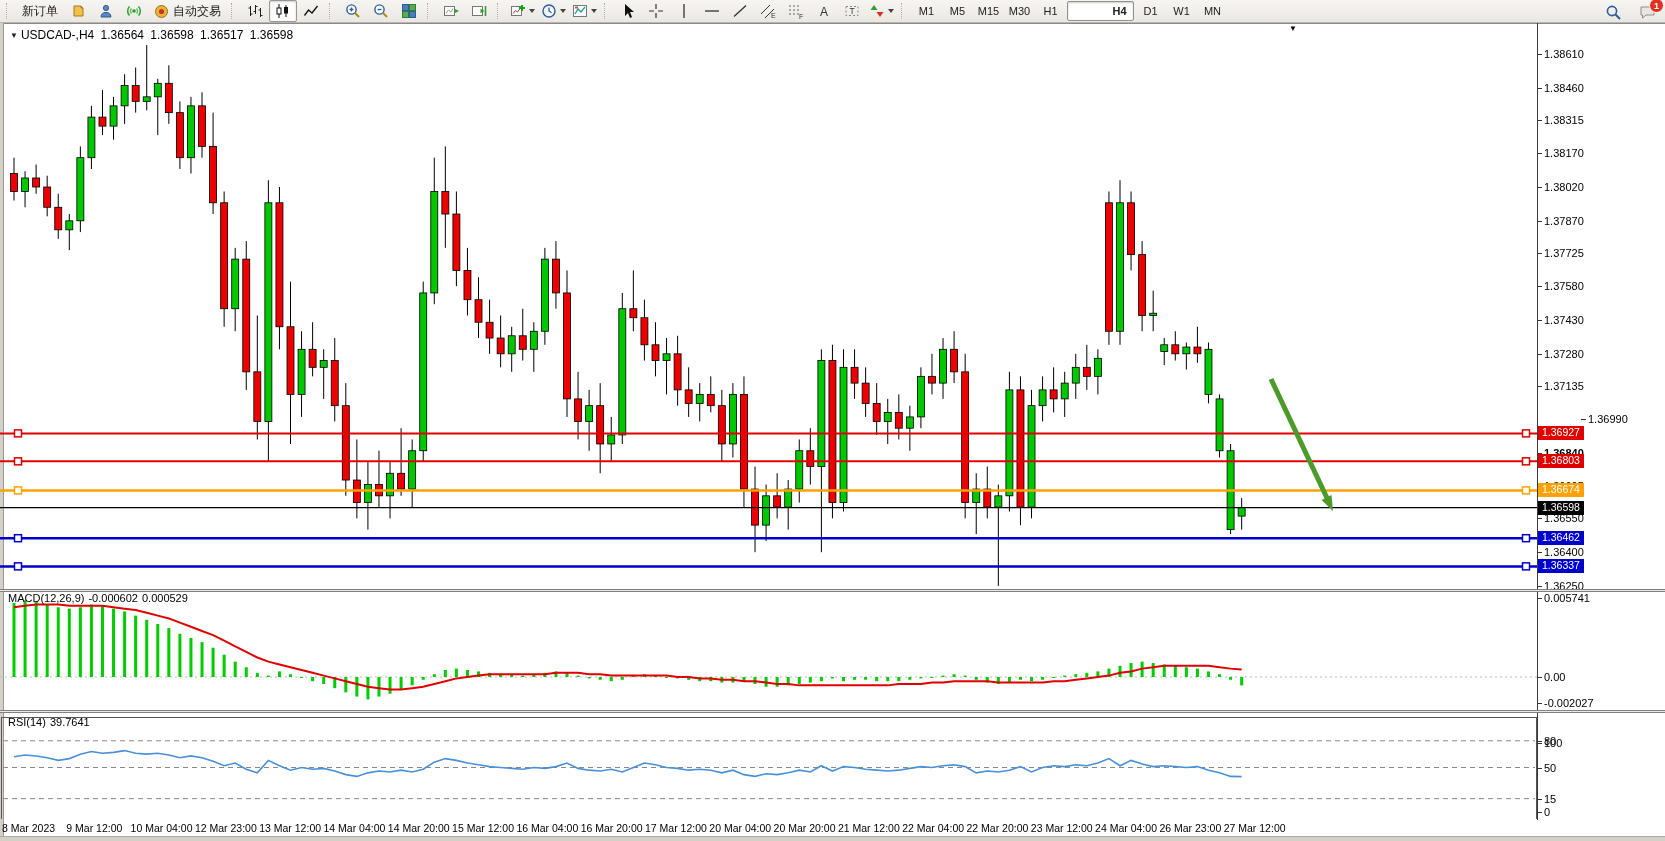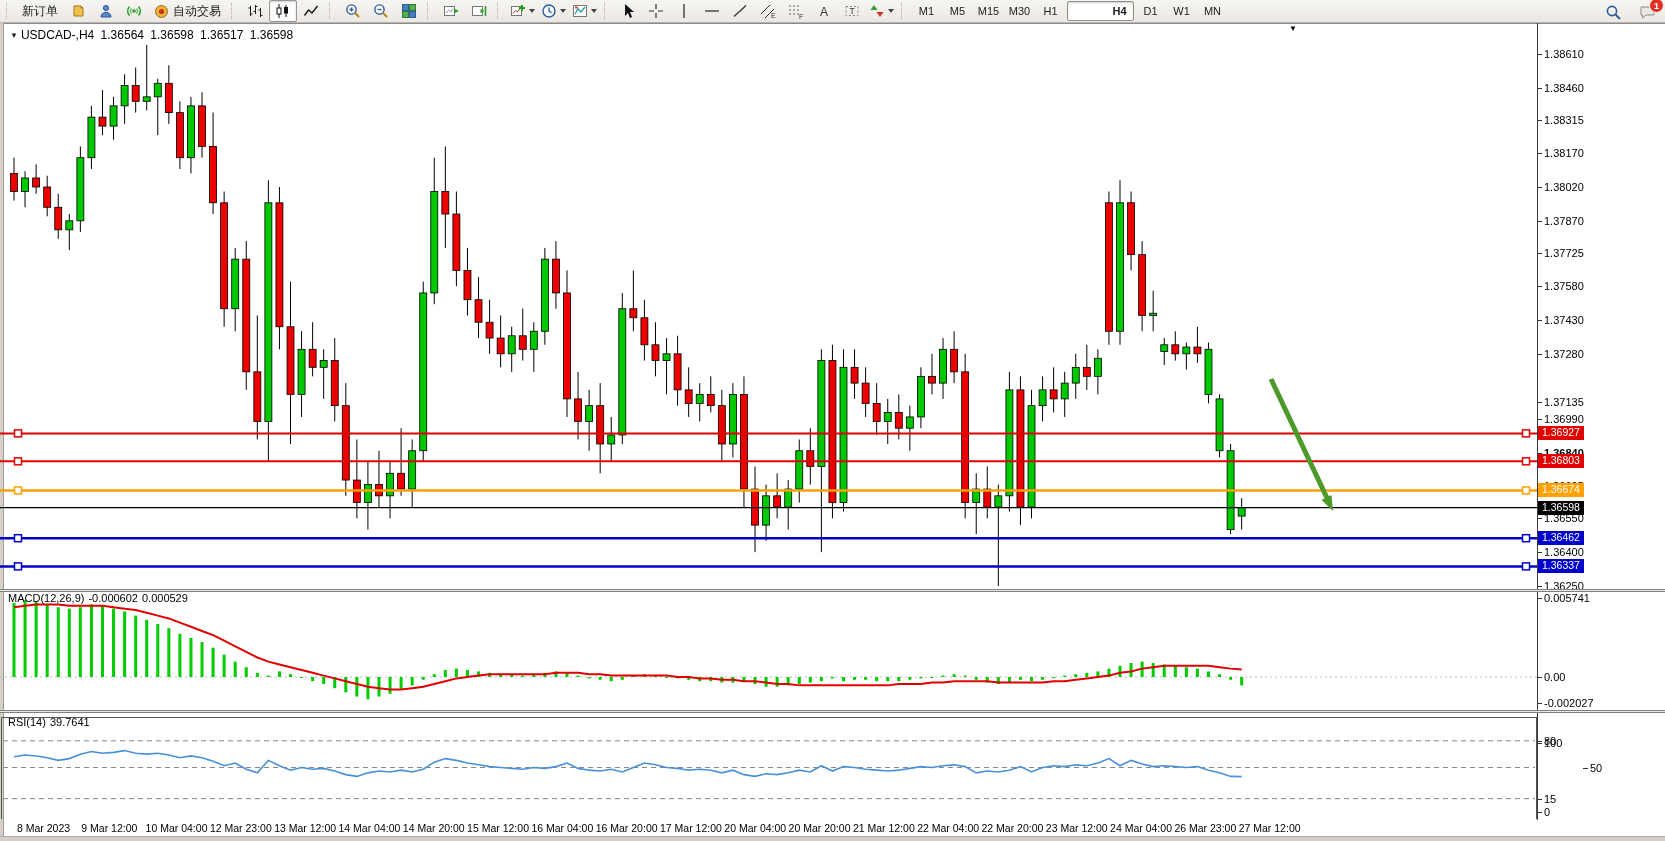--- a/index.html
+++ b/index.html
@@ -28,21 +28,21 @@
   .tri{font-size:8px;color:#222;margin-right:5px;vertical-align:1px;}
   .shift-marker{position:absolute;left:1289px;top:24px;font-size:8px;color:#000;z-index:30;}
   .pane-sep{position:absolute;left:0;width:1665px;height:3px;background:#e8e8e8;border-top:1px solid #808080;border-bottom:1px solid #808080;box-sizing:border-box;z-index:25;}
   .axis-vline{position:absolute;left:1537px;top:23px;width:1px;height:797px;background:#3a3a3a;z-index:20;}
   .ytick{position:absolute;left:1544px;font-size:11px;color:#000;z-index:21;white-space:nowrap;}
   .ytick i{position:absolute;left:-7px;top:6px;width:5px;height:1px;background:#333;}
   .price-tag{position:absolute;left:1538px;height:13px;line-height:13px;padding:0 4px 1px 4px;font-size:10.5px;
              color:#fff;z-index:26;white-space:nowrap;}
   .ind-label{position:absolute;left:8px;font-size:11px;color:#000;z-index:22;}
   .ind-label span{margin-right:4px;}
-  .date-label{position:absolute;top:822px;font-size:10.5px;color:#000;white-space:nowrap;z-index:21;margin-left:15px;}
+  .date-label{position:absolute;top:822px;font-size:10.5px;color:#000;white-space:nowrap;z-index:21;}
   .bottom-strip{position:absolute;left:0;top:836px;width:1665px;height:5px;background:#d4d0c8;border-top:1px solid #aaa;}
   svg.pane{position:absolute;left:0;z-index:10;}
   text{font-family:"Liberation Sans",sans-serif;}
 </style>
 </head>
 <body>
 
 <div class="screen">
 
   <div class="toolbar">
@@ -654,39 +654,39 @@
 <div class="ytick" style="top: 48px;">1.38610<i></i></div>
     <div class="ytick" style="top: 81.813px;">1.38460<i></i></div>
     <div class="ytick" style="top: 114.499px;">1.38315<i></i></div>
     <div class="ytick" style="top: 147.185px;">1.38170<i></i></div>
     <div class="ytick" style="top: 180.998px;">1.38020<i></i></div>
     <div class="ytick" style="top: 214.811px;">1.37870<i></i></div>
     <div class="ytick" style="top: 247.497px;">1.37725<i></i></div>
     <div class="ytick" style="top: 280.183px;">1.37580<i></i></div>
     <div class="ytick" style="top: 313.996px;">1.37430<i></i></div>
     <div class="ytick" style="top: 347.809px;">1.37280<i></i></div>
-    <div class="ytick" style="top: 396px;">1.37135<i></i></div>
-    <div class="ytick" style="top: 413.18px;">1.36990<i></i></div>
+    <div class="ytick" style="top: 380px;">1.37135<i></i></div>
+    <div class="ytick" style="top: 413.18px; margin-left: 44px;">1.36990<i></i></div>
     <div class="ytick" style="top: 446.993px; font-weight: bold;">1.36840<i></i></div>
     <div class="ytick" style="top: 479.679px;">1.36695<i></i></div>
     <div class="ytick" style="top: 512.365px;">1.36550<i></i></div>
     <div class="ytick" style="top: 546.178px;">1.36400<i></i></div>
     <div class="ytick" style="top: 579.991px;">1.36250<i></i></div>
     <div class="price-tag" style="top: 426.382px; background: rgb(224, 0, 0);">1.36927</div>
     <div class="price-tag" style="top: 454.334px; background: rgb(224, 0, 0);">1.36803</div>
     <div class="price-tag" style="top: 483.413px; background: rgb(255, 162, 0);">1.36674</div>
     <div class="price-tag" style="top: 500.545px; background: rgb(0, 0, 0);">1.36598</div>
     <div class="price-tag" style="top: 531.202px; background: rgb(0, 0, 204);">1.36462</div>
     <div class="price-tag" style="top: 559.38px; background: rgb(0, 0, 204);">1.36337</div>
     <div class="ytick" style="top: 592px;">0.005741<i></i></div>
     <div class="ytick" style="top: 671px;">0.00<i></i></div>
     <div class="ytick" style="top: 697px;">-0.002027<i></i></div>
     <div class="ytick" style="top: 717px; margin-top: 20px;">100<i></i></div>
     <div class="ytick" style="top: 734.8px;">80<i></i></div>
-    <div class="ytick" style="top: 761.5px; margin-left: 46px;">50<i></i></div>
+    <div class="ytick" style="top: 761.5px;">50<i></i></div>
     <div class="ytick" style="top: 792.65px;">15<i></i></div>
     <div class="ytick" style="top: 806px;">0<i></i></div>
     <div class="date-label" style="left: 2px;">8 Mar 2023</div>
     <div class="date-label" style="left: 66.3px;">9 Mar 12:00</div>
     <div class="date-label" style="left: 130.6px;">10 Mar 04:00</div>
     <div class="date-label" style="left: 194.9px;">12 Mar 23:00</div>
     <div class="date-label" style="left: 259.2px;">13 Mar 12:00</div>
     <div class="date-label" style="left: 323.5px;">14 Mar 04:00</div>
     <div class="date-label" style="left: 387.8px;">14 Mar 20:00</div>
     <div class="date-label" style="left: 452.1px;">15 Mar 12:00</div>

